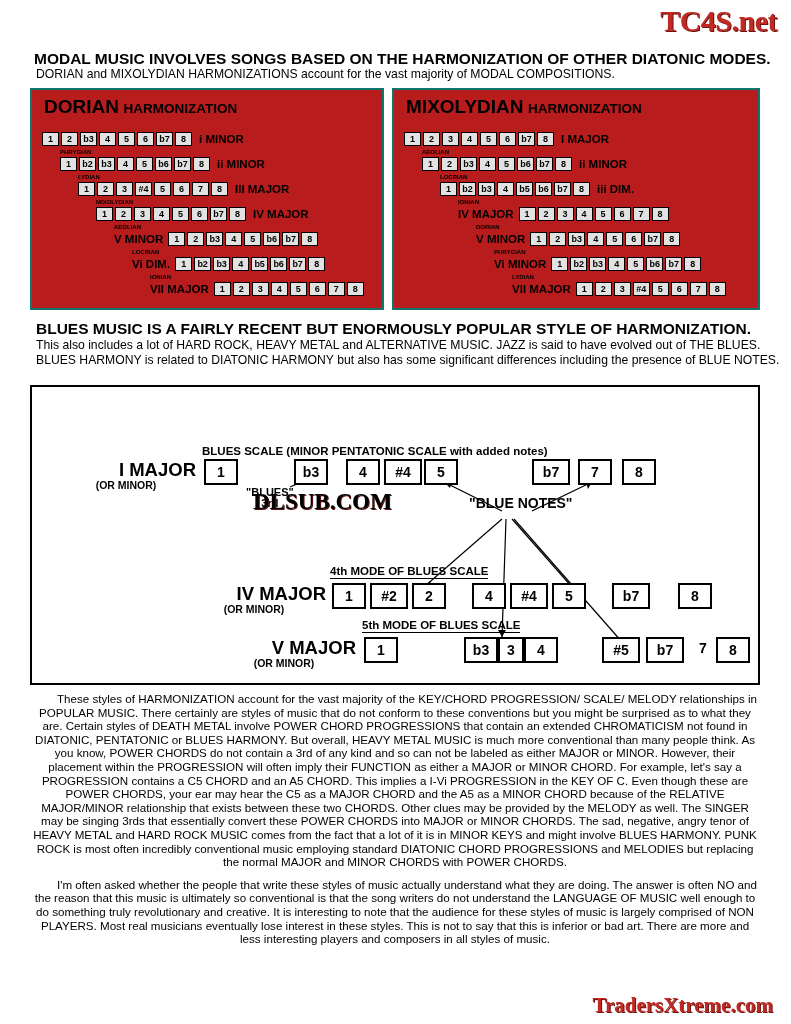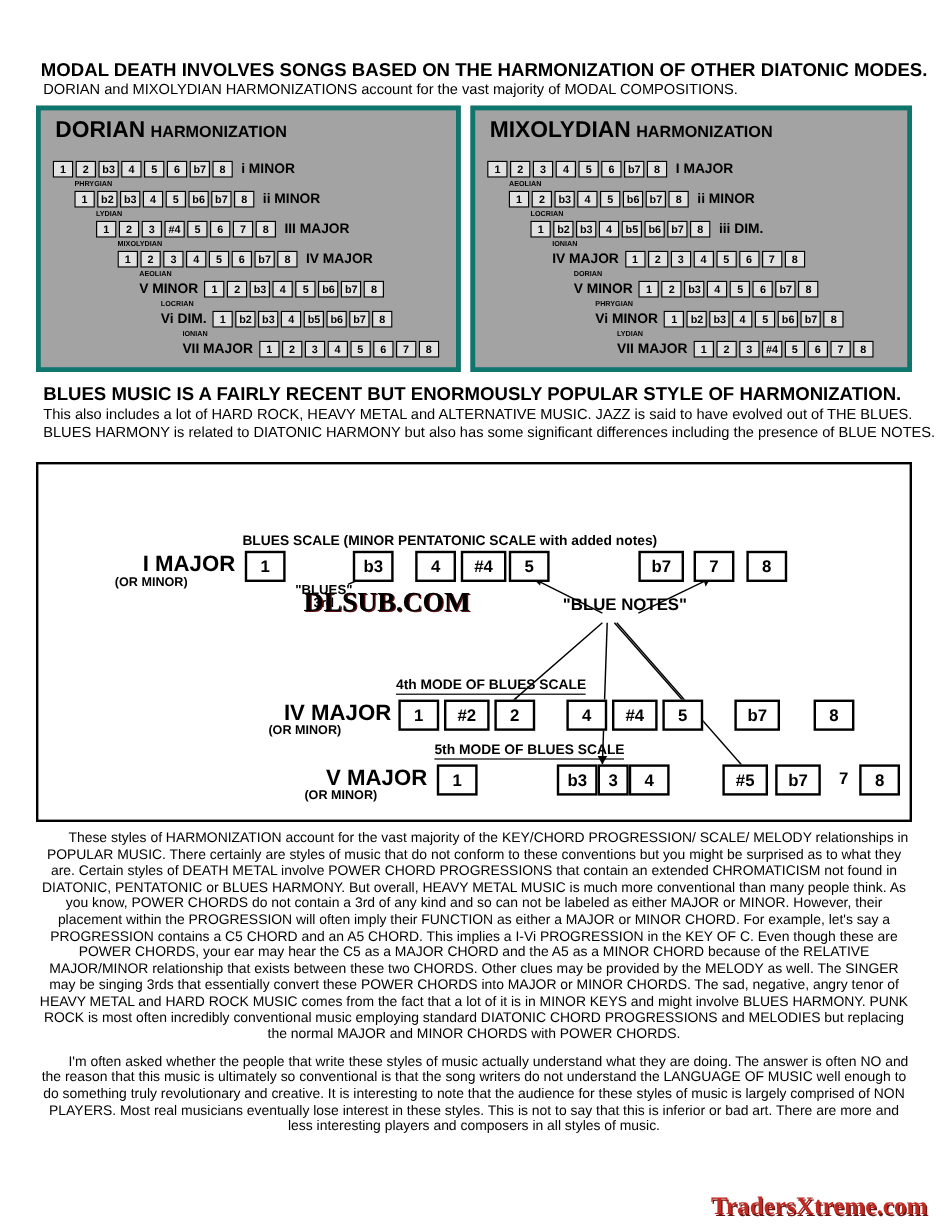--- a/index.html
+++ b/index.html
@@ -82,22 +82,22 @@
   .panels {
     position: absolute;
     left: 30px;
     top: 88px;
     width: 730px;
     height: 222px;
     display: flex;
     gap: 8px;
   }
   .panel {
-    border: 4px solid #0f766e;
-    background: #a3a3a3;
+    border: 2px solid #0f766e;
+    background: #b91c1c;
     position: relative;
   }
   .panel.dorian { width: 352px; }
   .panel.mixo { width: 366px; }
   .panel-title {
     padding: 6px 0 0 12px;
     white-space: nowrap;
   }
   .panel-title .big {
     font-family: "Liberation Sans Narrow","Liberation Sans",sans-serif;
@@ -253,22 +253,23 @@
     line-height: 13.6px;
     text-align: center;
   }
   .body-text p { margin: 0 0 9px 0; text-indent: 24px; }
 </style>
 </head>
 <body>
 
 <div class="page">
 
-
-  <div class="headline" id="line1">MODAL DEATH INVOLVES SONGS BASED ON THE HARMONIZATION OF OTHER DIATONIC MODES.</div>
+  <div class="wm-top">TC4S.net</div>
+
+  <div class="headline" id="line1">MODAL MUSIC INVOLVES SONGS BASED ON THE HARMONIZATION OF OTHER DIATONIC MODES.</div>
   <div class="headline sub" id="line2">DORIAN and MIXOLYDIAN HARMONIZATIONS account for the vast majority of MODAL COMPOSITIONS.</div>
 
   <div class="panels">
 
     <div class="panel dorian">
       <div class="panel-title">
         <span class="big">DORIAN</span>
         <span class="small">HARMONIZATION</span>
       </div>
       <div id="dorian-rows" style="padding:6px 0 0 10px;">

